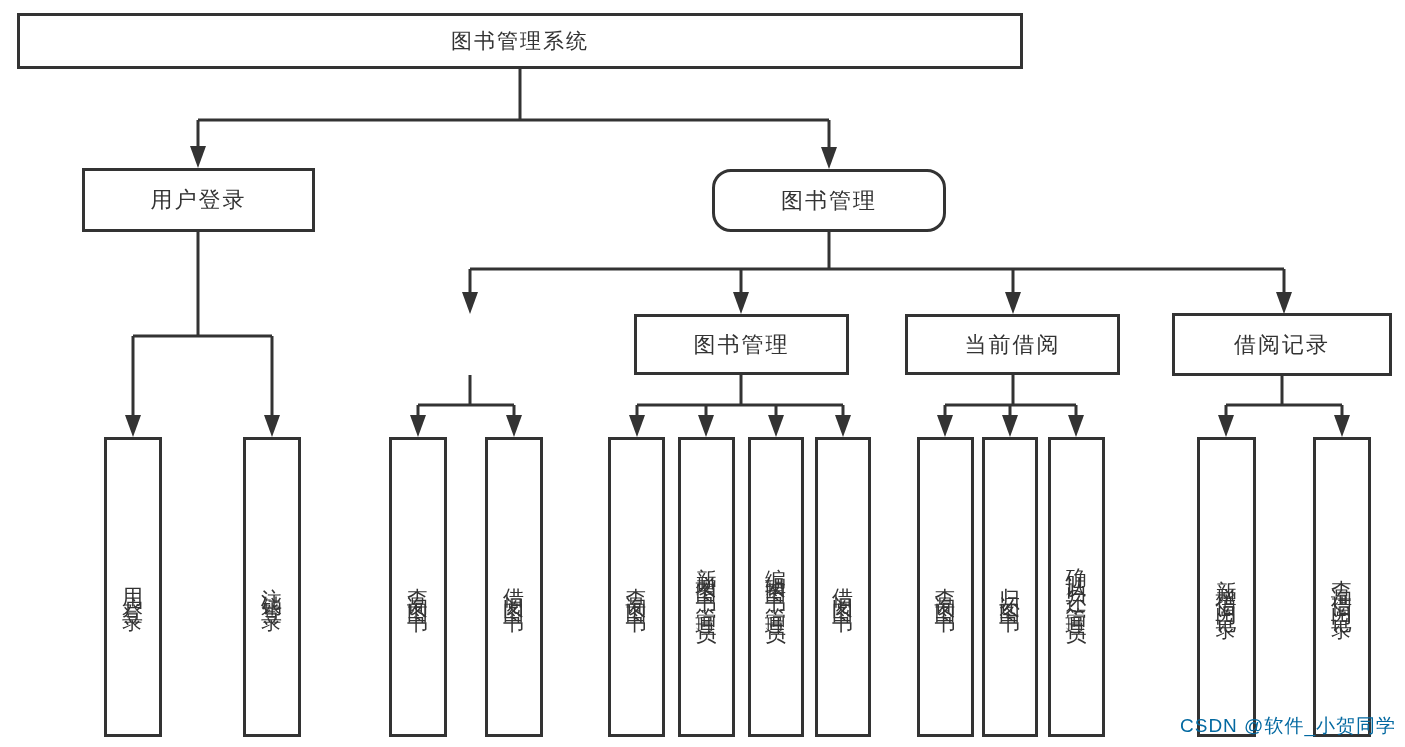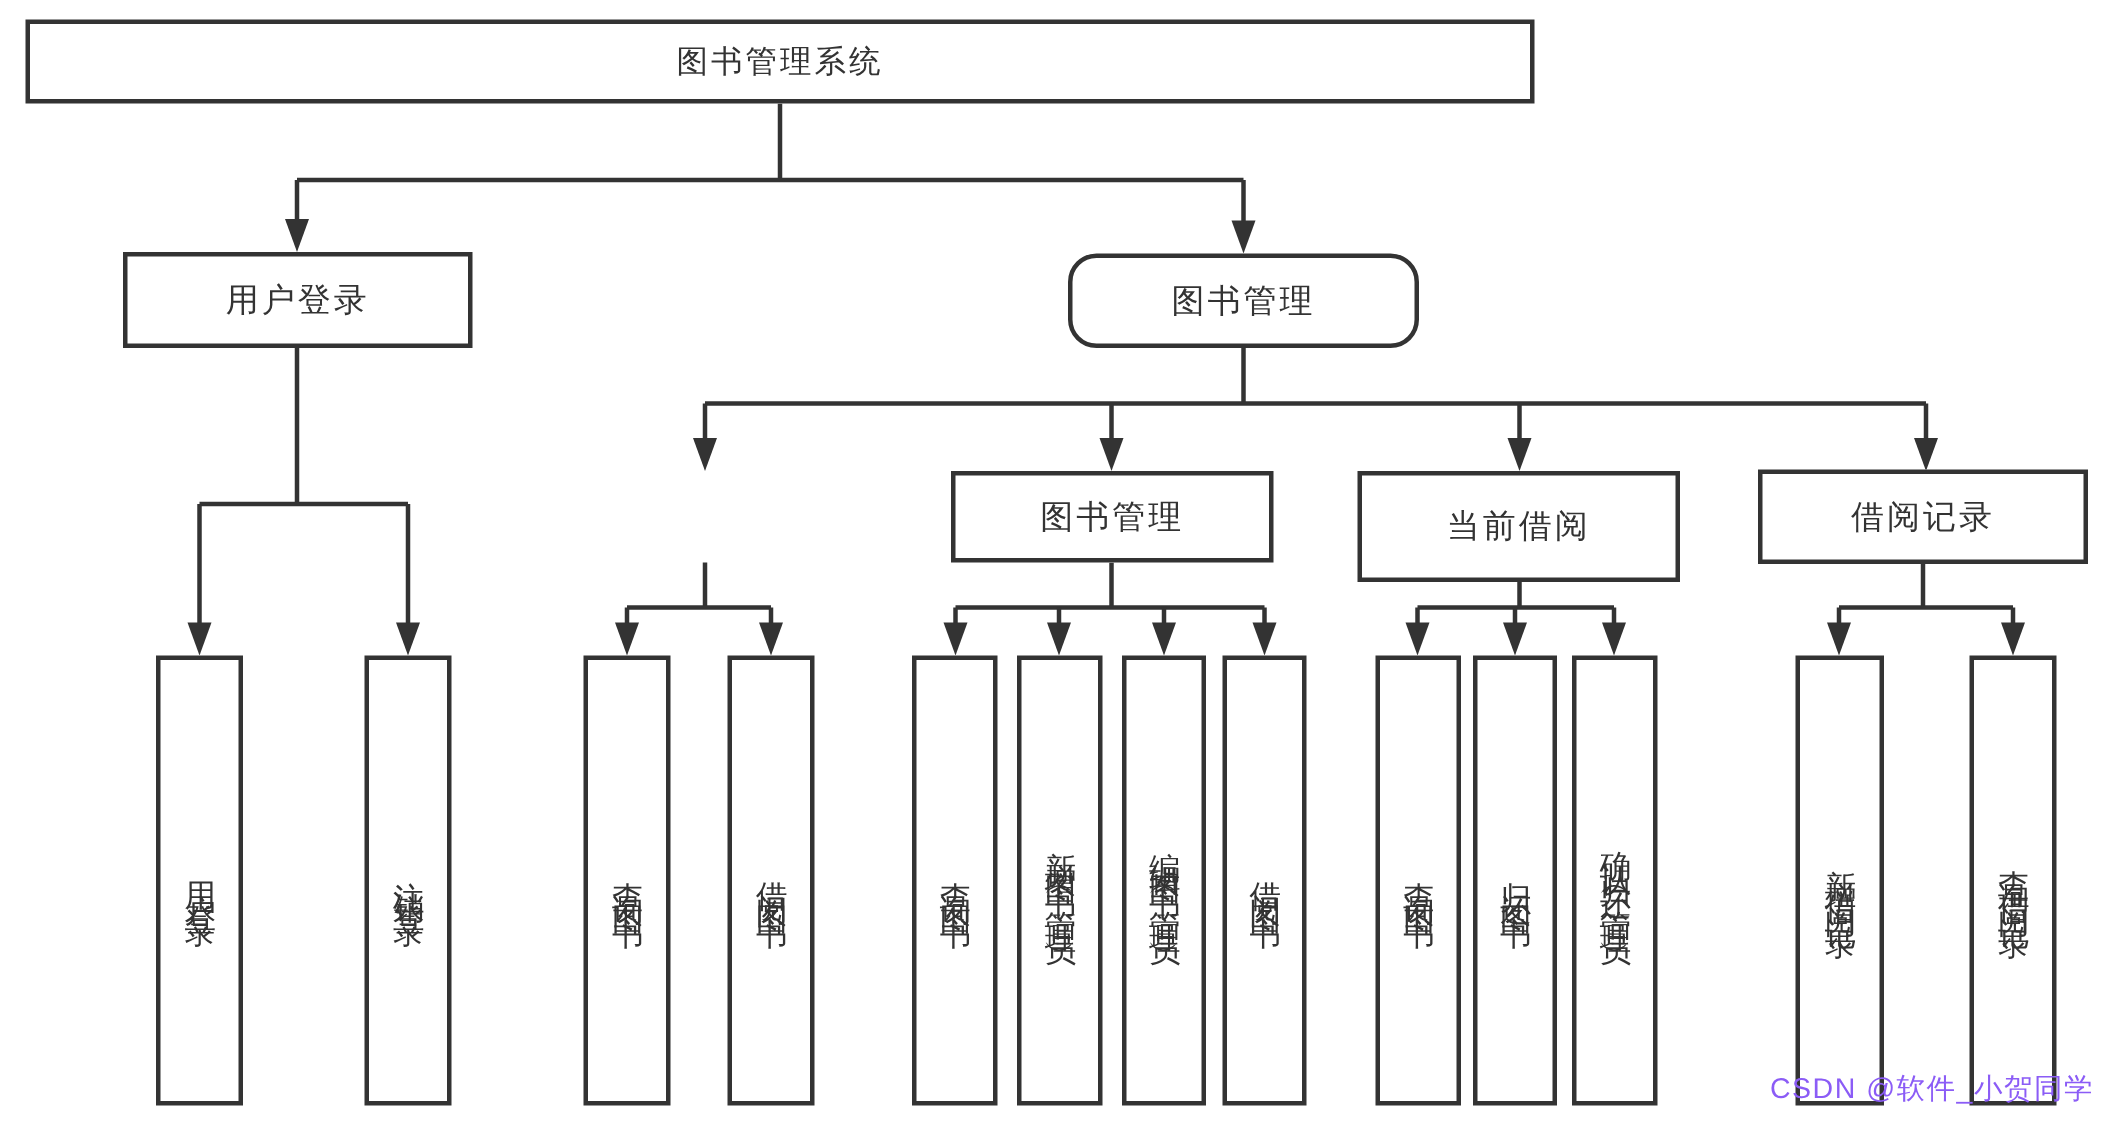--- a/index.html
+++ b/index.html
@@ -46,21 +46,21 @@
     letter-spacing: 8px;
     line-height: 1;
     white-space: nowrap;
   }
   .watermark {
     position: absolute;
     left: 1180px;
     top: 713px;
     font-size: 19px;
     letter-spacing: 1px;
-    color: #8b5cf6;
+    color: #0369a1;
     white-space: nowrap;
     z-index: 5;
   }
 </style>
 </head>
 <body>
 
 <div class="canvas">
 
   <svg class="connectors" viewBox="0 0 1405 747" xmlns="http://www.w3.org/2000/svg">
@@ -136,21 +136,21 @@
   <div class="node hbox" style="left:82px; top:168px; width:233px; height:64px;">
     <span class="label">用户登录</span>
   </div>
   <div class="node hbox" style="left:712px; top:169px; width:234px; height:63px;border-radius:19px;">
     <span class="label">图书管理</span>
   </div>
 
   <div class="node hbox" style="left:634px; top:314px; width:215px; height:61px;">
     <span class="label">图书管理</span>
   </div>
-  <div class="node hbox" style="left:905px; top:314px; width:215px; height:74px;">
+  <div class="node hbox" style="left:905px; top:314px; width:215px; height:61px;">
     <span class="label">当前借阅</span>
   </div>
   <div class="node hbox" style="left:1172px; top:313px; width:220px; height:63px;">
     <span class="label">借阅记录</span>
   </div>
 
   <div class="node vbox" style="left:104px; top:437px; width:58px; height:300px;">
     <span class="label">用户登录</span>
   </div>
   <div class="node vbox" style="left:243px; top:437px; width:58px; height:300px;">

